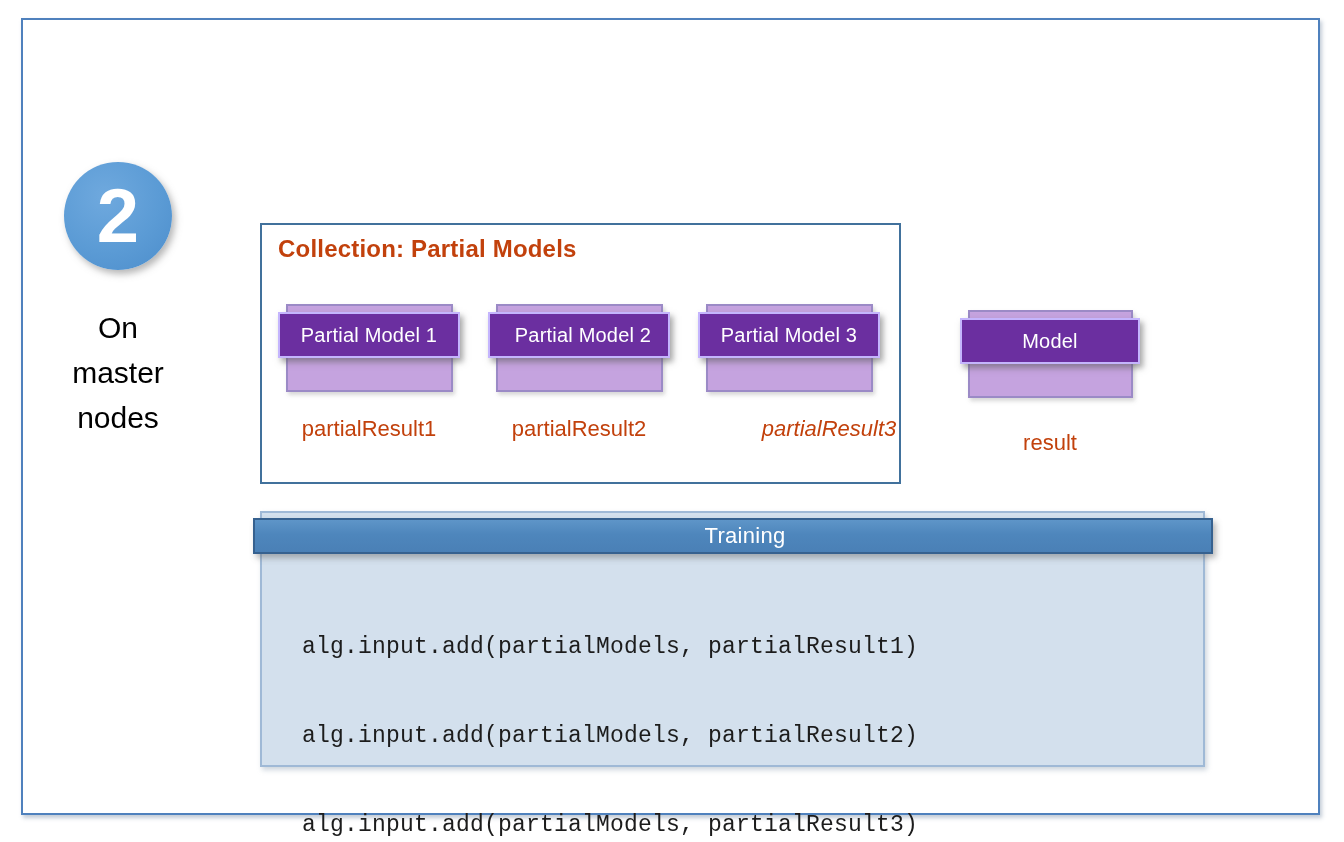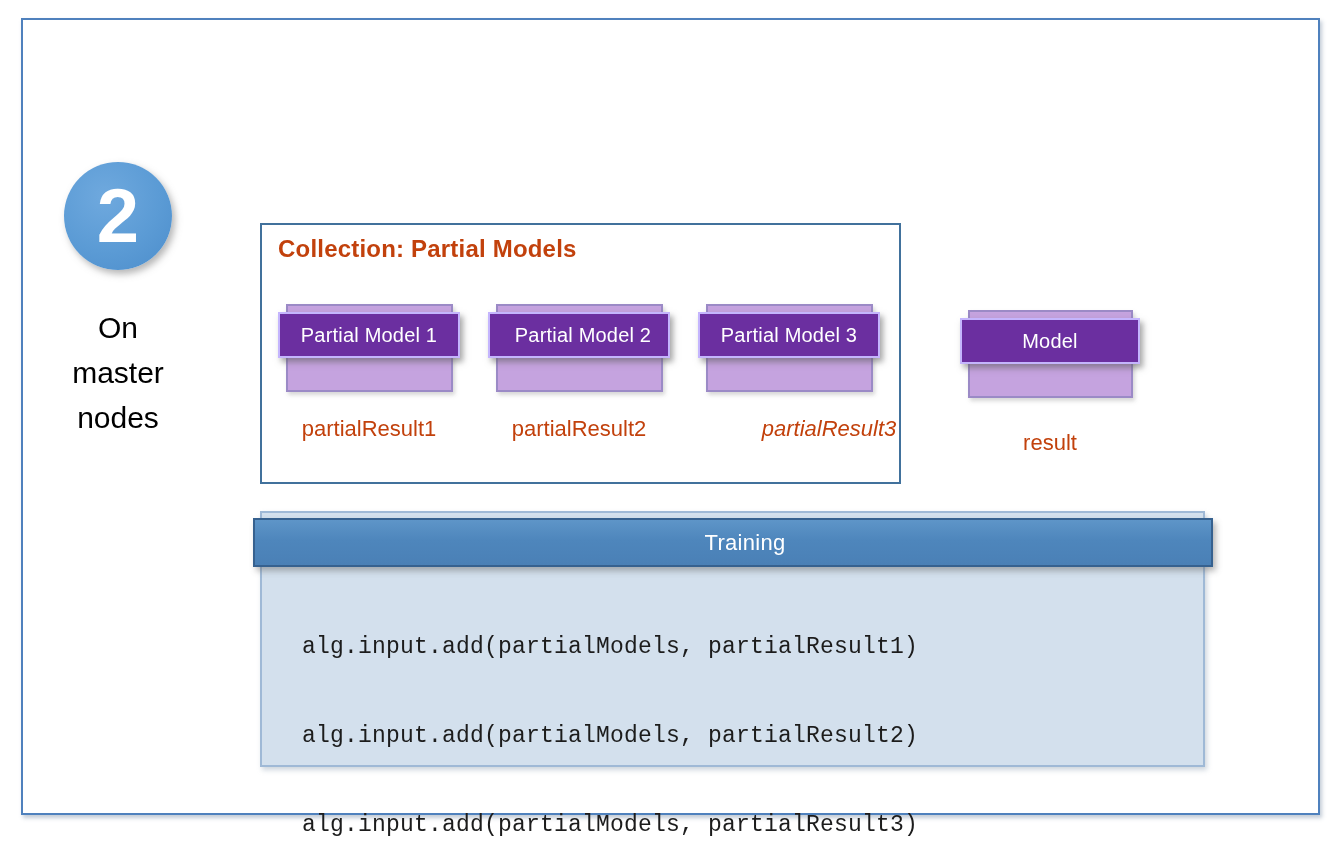--- a/index.html
+++ b/index.html
@@ -53,21 +53,21 @@
     position:absolute; width:182px; text-align:center;
     font-size:22px; color:#c2410c;
   }
   
   .code-panel {
     position:absolute; left:260px; top:511px; width:945px; height:256px;
     background:#D3E0ED; border:2px solid #9FB9D6;
     box-shadow:2px 3px 5px rgba(130,150,170,.4);
   }
   .training-bar {
-    position:absolute; left:253px; top:518px; width:960px; height:49px;
+    position:absolute; left:253px; top:518px; width:960px; height:36px;
     background:linear-gradient(180deg,#5E95C8 0%, #4E86BC 45%, #4A80B6 100%);
     border:2px solid #36618F;
     box-shadow:3px 4px 6px rgba(100,100,100,.45);
     display:flex; align-items:center; justify-content:center;
     color:#ffffff; font-size:22px; letter-spacing:.3px;padding-left:24px;
   }
   .code-block {
     position:absolute; left:302px; top:574px; width:880px;
     font-family:"Liberation Mono","DejaVu Sans Mono",monospace;
     font-size:23px; line-height:29.6px; color:#1C1C1C;

